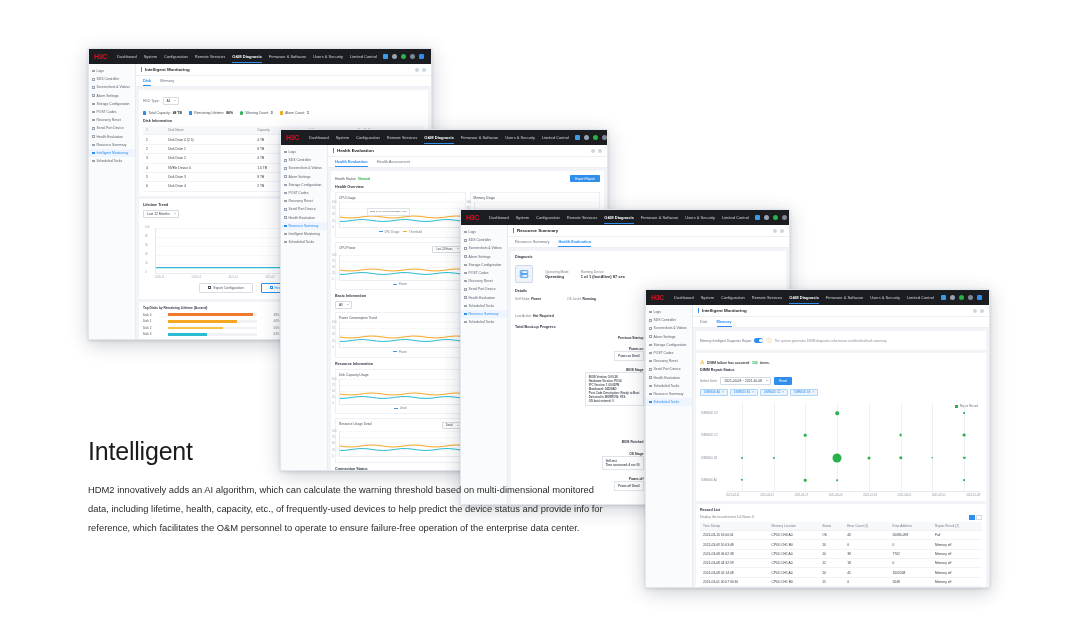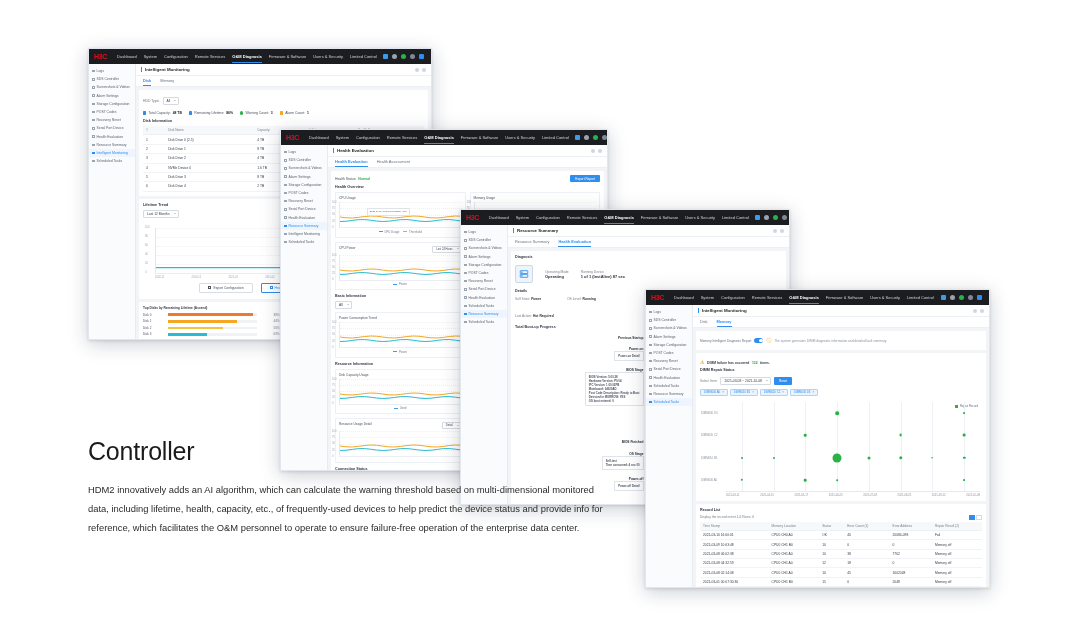--- a/index.html
+++ b/index.html
@@ -1242,18 +1242,18 @@
                 </tr>
               </tbody>
           </table>
         </div>
       </div>
     </div>
   </div>
 
   <div id="copy">
     <div id="headline">
-      <div>Controller</div>
+      <div>Intelligent</div>
     </div>
     <div id="para">HDM2 innovatively adds an AI algorithm, which can calculate the warning threshold based on multi-dimensional monitored data,  including lifetime, health, capacity, etc., of frequently-used devices to help predict the device status and provide info for reference, which facilitates the O&amp;M personnel to operate to ensure failure-free operation of the enterprise data center.</div>
   </div>
 
 </div>
 
 </body></html>

